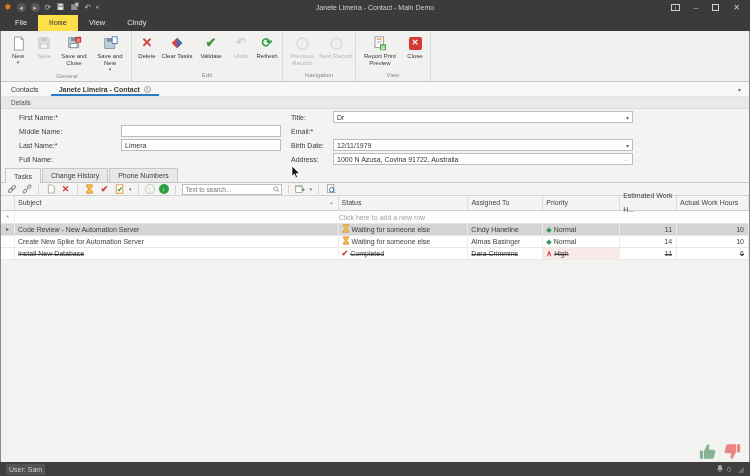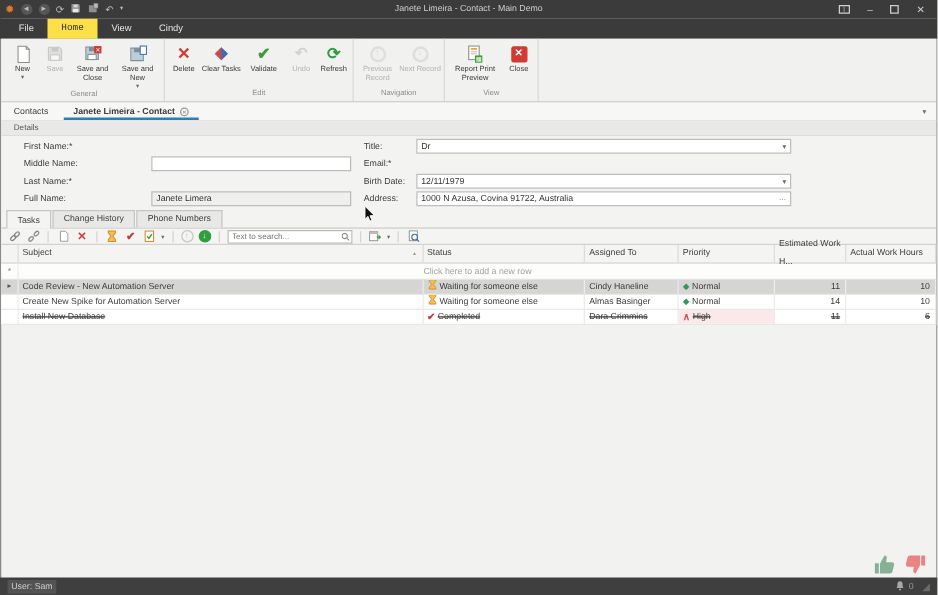--- a/index.html
+++ b/index.html
@@ -294,24 +294,24 @@
     <div class="frow" style="top:2px; left:18px;">
         <span class="flabel">First Name:*</span>
       </div>
     <div class="frow" style="top:16px; left:18px;">
         <span class="flabel">Middle Name:</span>
       </div>
     <input class="finput" style="top: 16px; left: 120px; width: 160px;" value="">
     <div class="frow" style="top:30px; left:18px;">
         <span class="flabel">Last Name:*</span>
       </div>
+    <input class="finput" style="top: 30px; left: 120px; width: 160px;" value="Limera">
     <div class="frow" style="top:44px; left:18px;">
         <span class="flabel">Full Name:</span>
       </div>
-    <input class="finput ro" readonly="" style="top: 44px; left: 120px; width: 160px;" value="Janete Limera">
 
     <div class="frow" style="top:2px; left:290px;">
         <span class="flabel">Title:</span>
       </div>
     <div class="combo" style="top:2px; left:332px; width:300px;">
       <span class="val">Dr</span>
       <span class="cglyph">▾</span>
     </div>
     <div class="frow" style="top:16px; left:290px;">
         <span class="flabel">Email:*</span>

